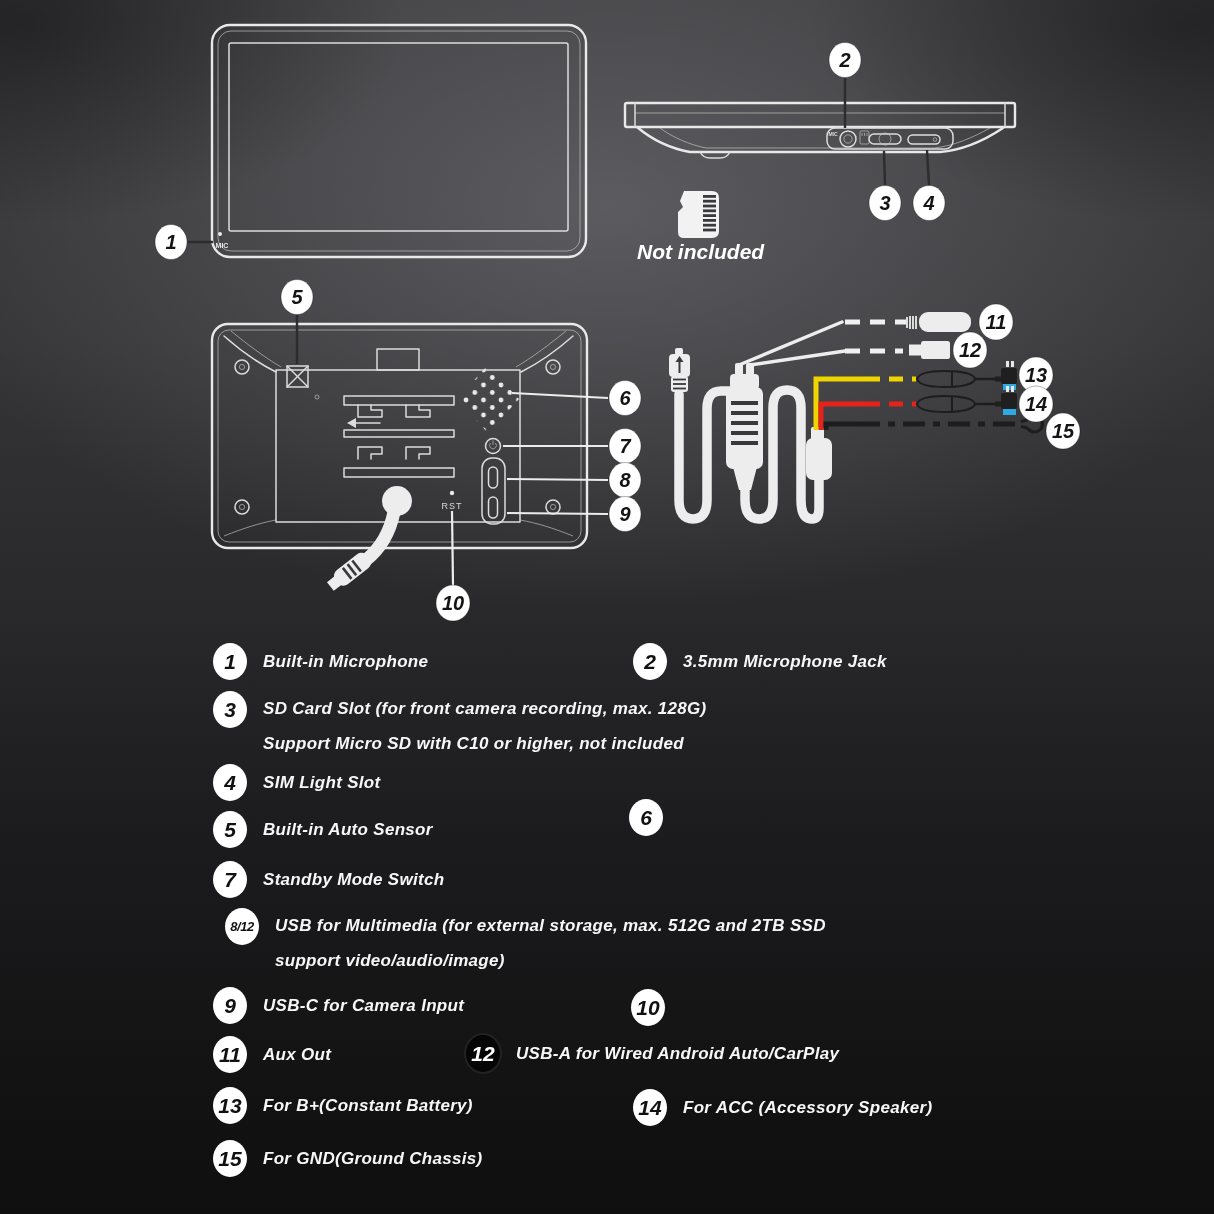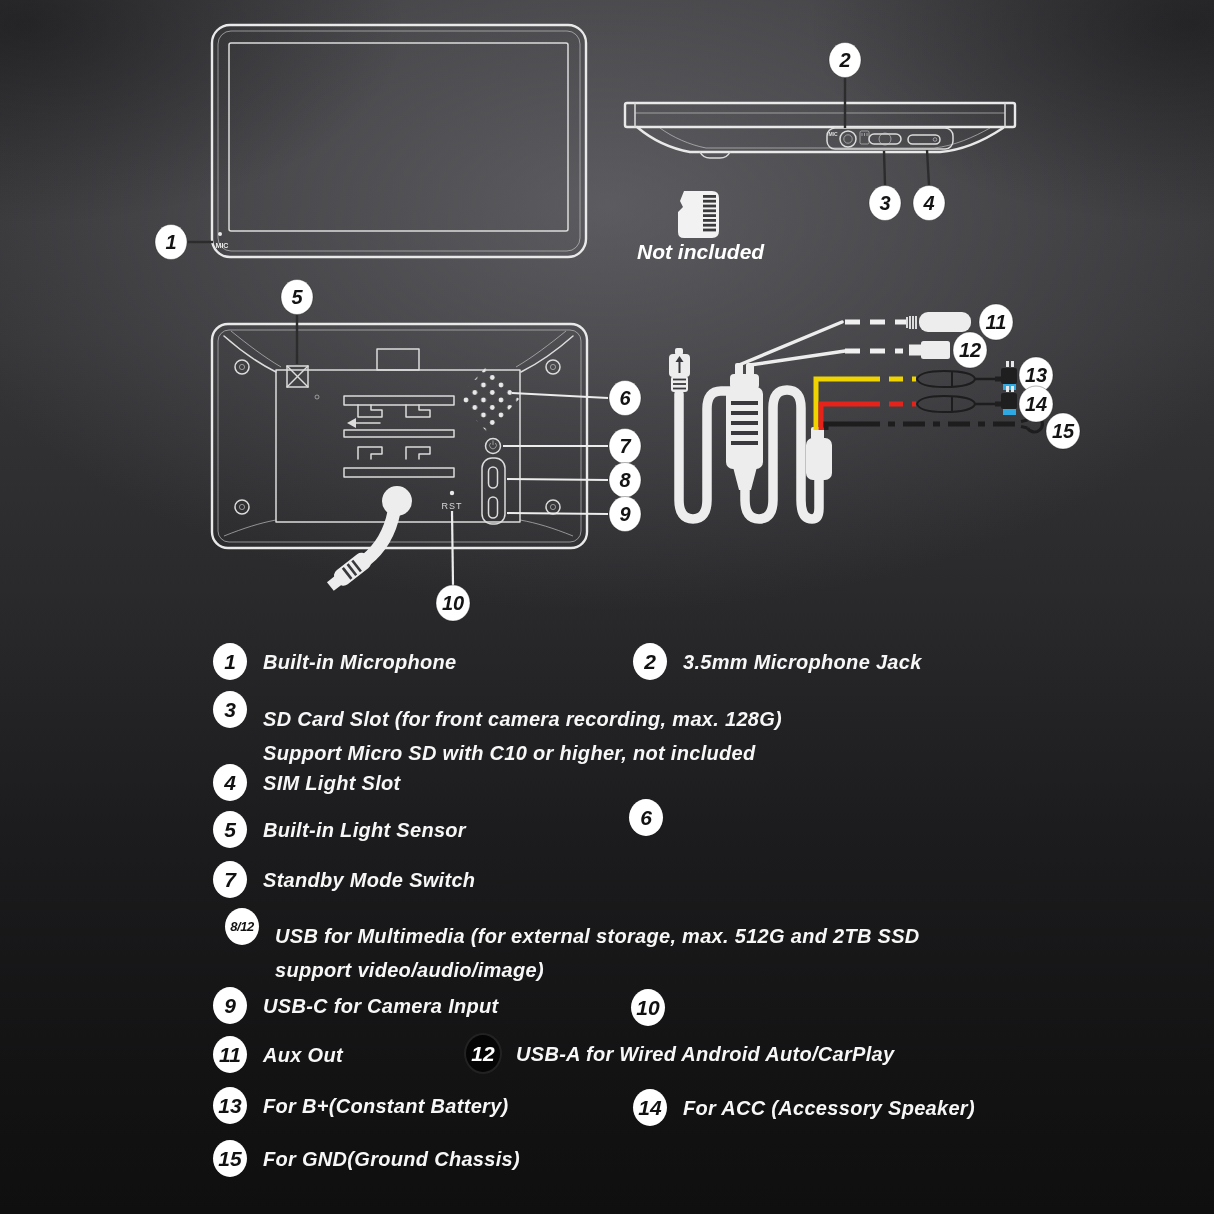--- a/index.html
+++ b/index.html
@@ -31,23 +31,23 @@
   .wfill{fill:#ededed;}
   .ridge{fill:#39393d;}
   
   .entry{position:absolute;display:flex;align-items:center;gap:16px;}
   .entry.two{align-items:flex-start;}
   .badge{flex:0 0 auto;width:34px;height:37px;border-radius:50%;background:#fff;color:#111;
     display:flex;align-items:center;justify-content:center;
     font-style:italic;font-weight:700;font-size:21px;}
   .badge.small{font-size:13px;letter-spacing:-.5px;}
   .badge.dark{background:#050505;color:#fff;box-shadow:0 0 0 2px rgba(70,70,70,.30);}
-  .lbl{font-style:italic;font-weight:700;font-size:20px;line-height:36px;color:#f7f7f7;
+  .lbl{font-style:italic;font-weight:700;font-size:17px;line-height:36px;color:#f7f7f7;
     letter-spacing:.3px;white-space:nowrap;}
-  .lbl .l1{display:block;line-height:36px;margin-top:10px;}
+  .lbl .l1{display:block;line-height:36px;}
   .lbl .l2{display:block;line-height:33px;}
 </style>
 </head>
 <body>
 
 <div class="stage">
 
 <svg width="1214" height="640" viewBox="0 0 1214 640">
   <defs>
     <linearGradient id="screenGrad" x1="0" y1="0" x2="1" y2="1">
@@ -389,21 +389,21 @@
     </span>
   </div>
 
   <div class="entry" style="left:213px;top:764px">
     <span class="badge">4</span>
     <span class="lbl">SIM Light Slot</span>
   </div>
 
   <div class="entry" style="left:213px;top:811px">
     <span class="badge">5</span>
-    <span class="lbl">Built-in Light Sensor</span>
+    <span class="lbl">Built-in Auto Sensor</span>
   </div>
 
   <div class="entry" style="left:629px;top:799px">
     <span class="badge">6</span>
   </div>
 
   <div class="entry" style="left:213px;top:861px">
     <span class="badge">7</span>
     <span class="lbl">Standby Mode Switch</span>
   </div>

